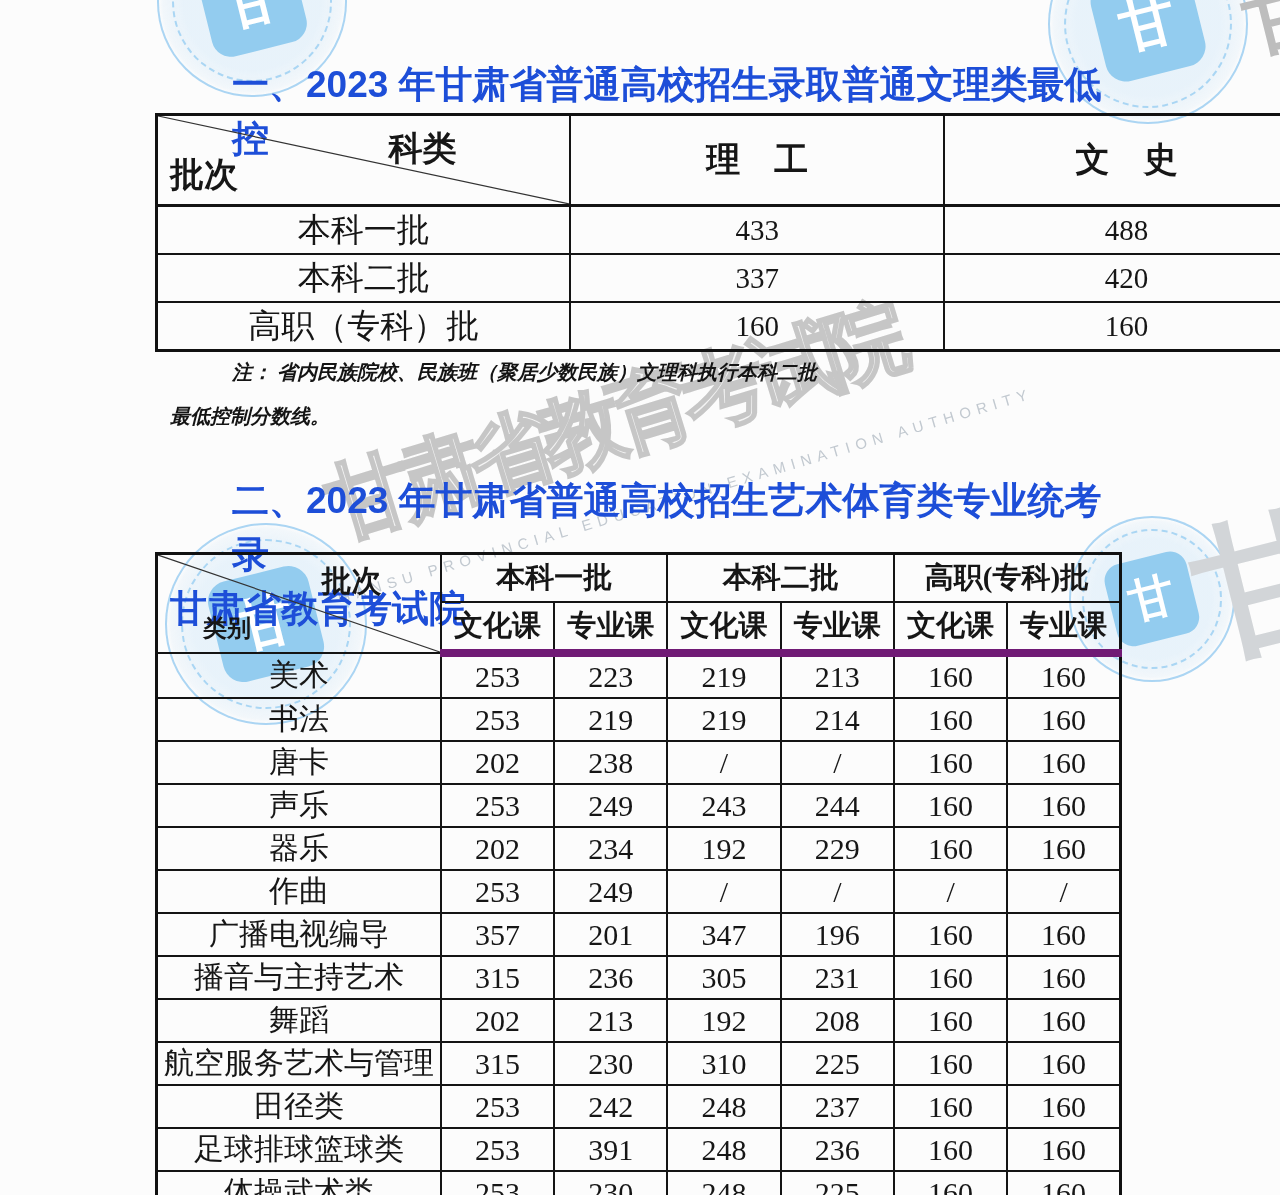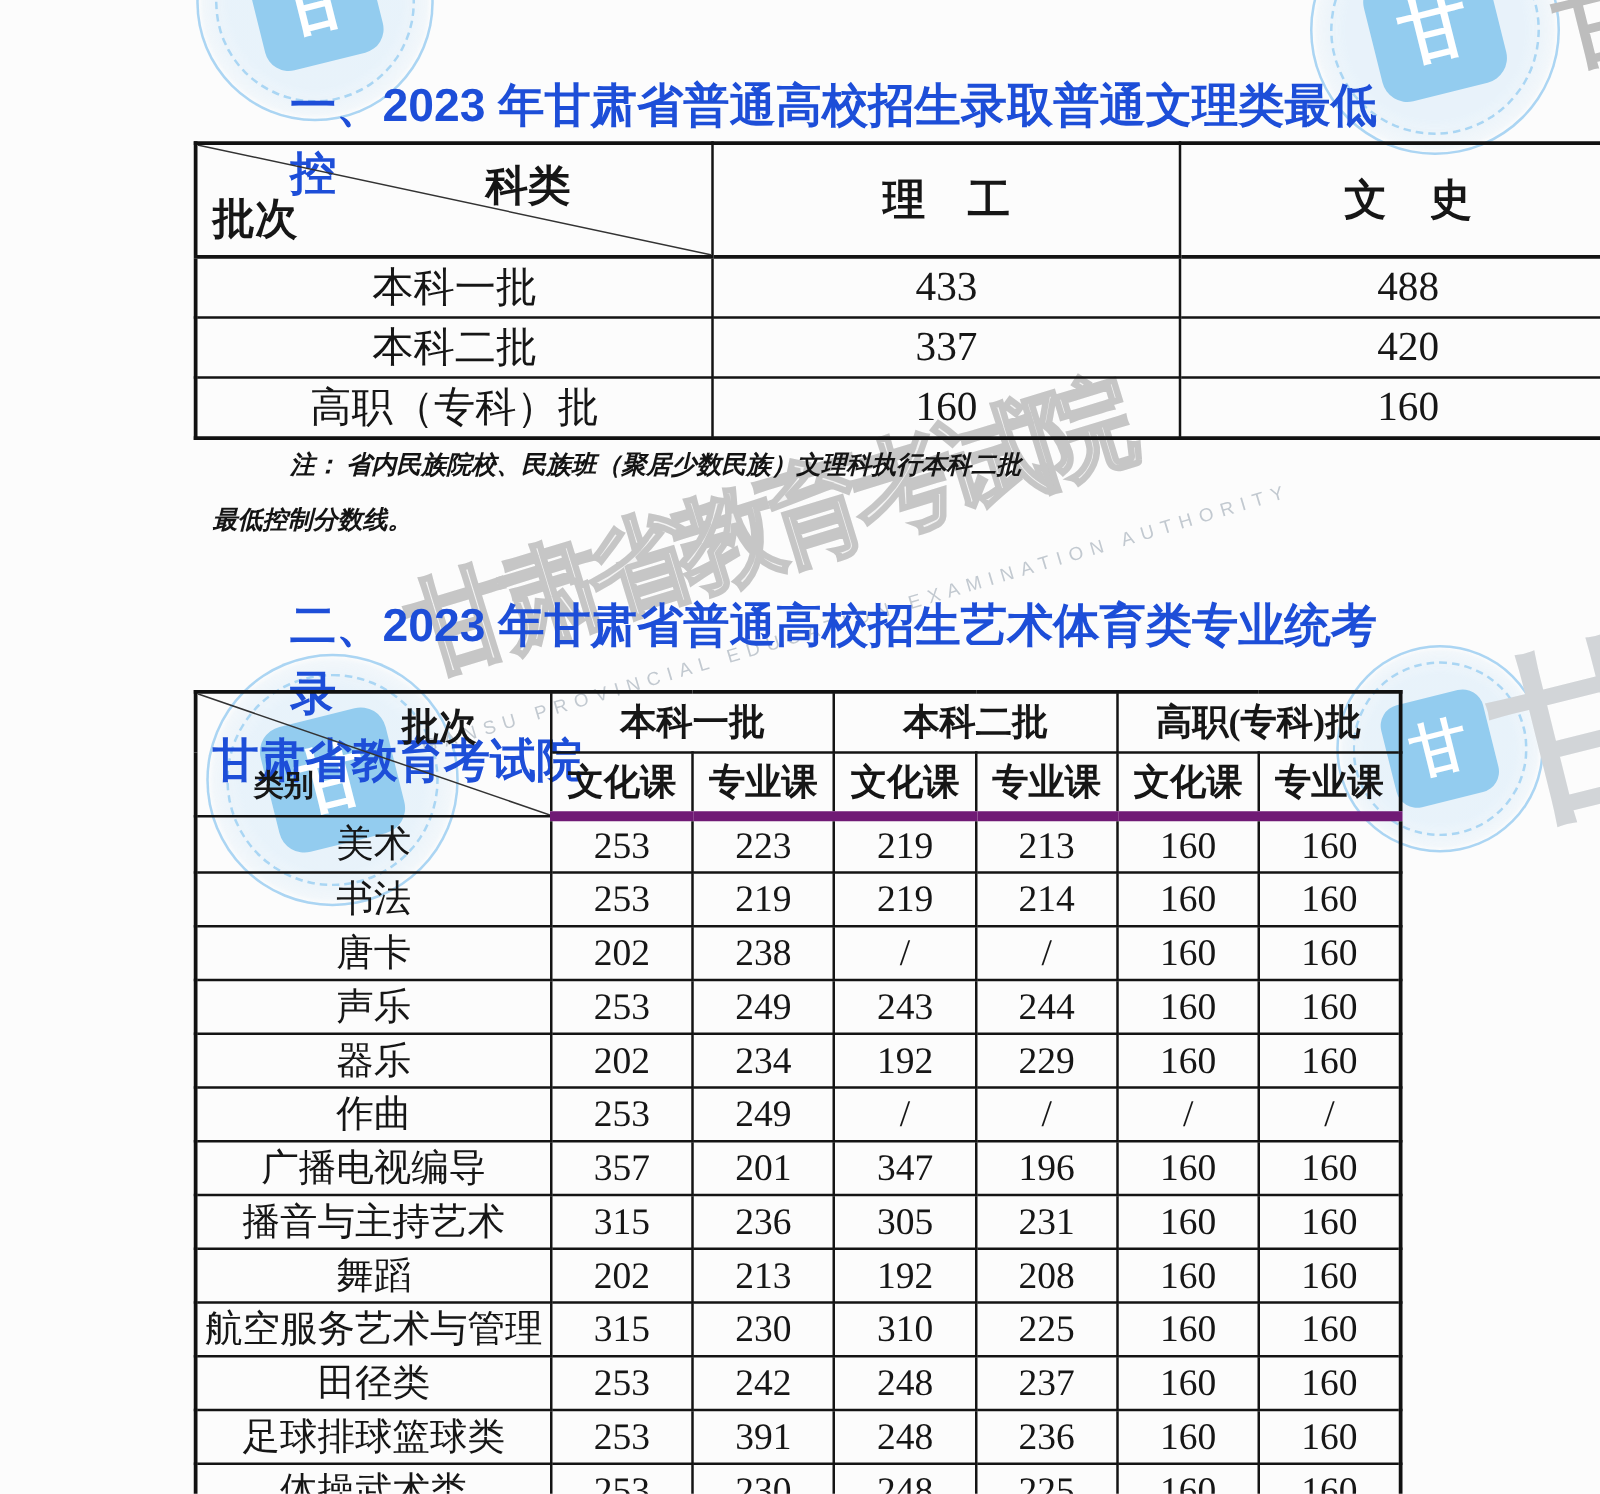--- a/index.html
+++ b/index.html
@@ -71,21 +71,21 @@
   table {
     position:absolute; left:155px; border-collapse:collapse; table-layout:fixed;
     background:transparent;
   }
   td {
     border:2px solid #141414; text-align:center; vertical-align:middle;
     padding:0; overflow:hidden;
   }
   .t1 { top:113px; width:1156px; }
   .t1 thead td { height:88px; font-weight:bold; font-size:34px; border-bottom:3px solid #141414; }
-  .t1 tbody td { height:46px; font-size:33px; }
+  .t1 tbody td { height:46px; font-size:29px; }
   .t2 { top:552px; width:967px; }
   .t2 thead td { height:46px; font-weight:bold; font-size:29px; }
   .t2 thead tr.sub td { border-bottom:8px solid #701a75; }
   .t2 tbody td { height:40px; font-size:30px; }
   table { border:3px solid #111111; }
   .diag { position:relative; }
   .diag svg { position:absolute; inset:0; width:100%; height:100%; }
   .diag .c-top, .diag .c-bottom { position:absolute; font-weight:bold; white-space:nowrap; }
   .t1 .c-top { top:10px; left:56%; font-size:34px; }
   .t1 .c-bottom { bottom:6px; left:12px; font-size:34px; }

